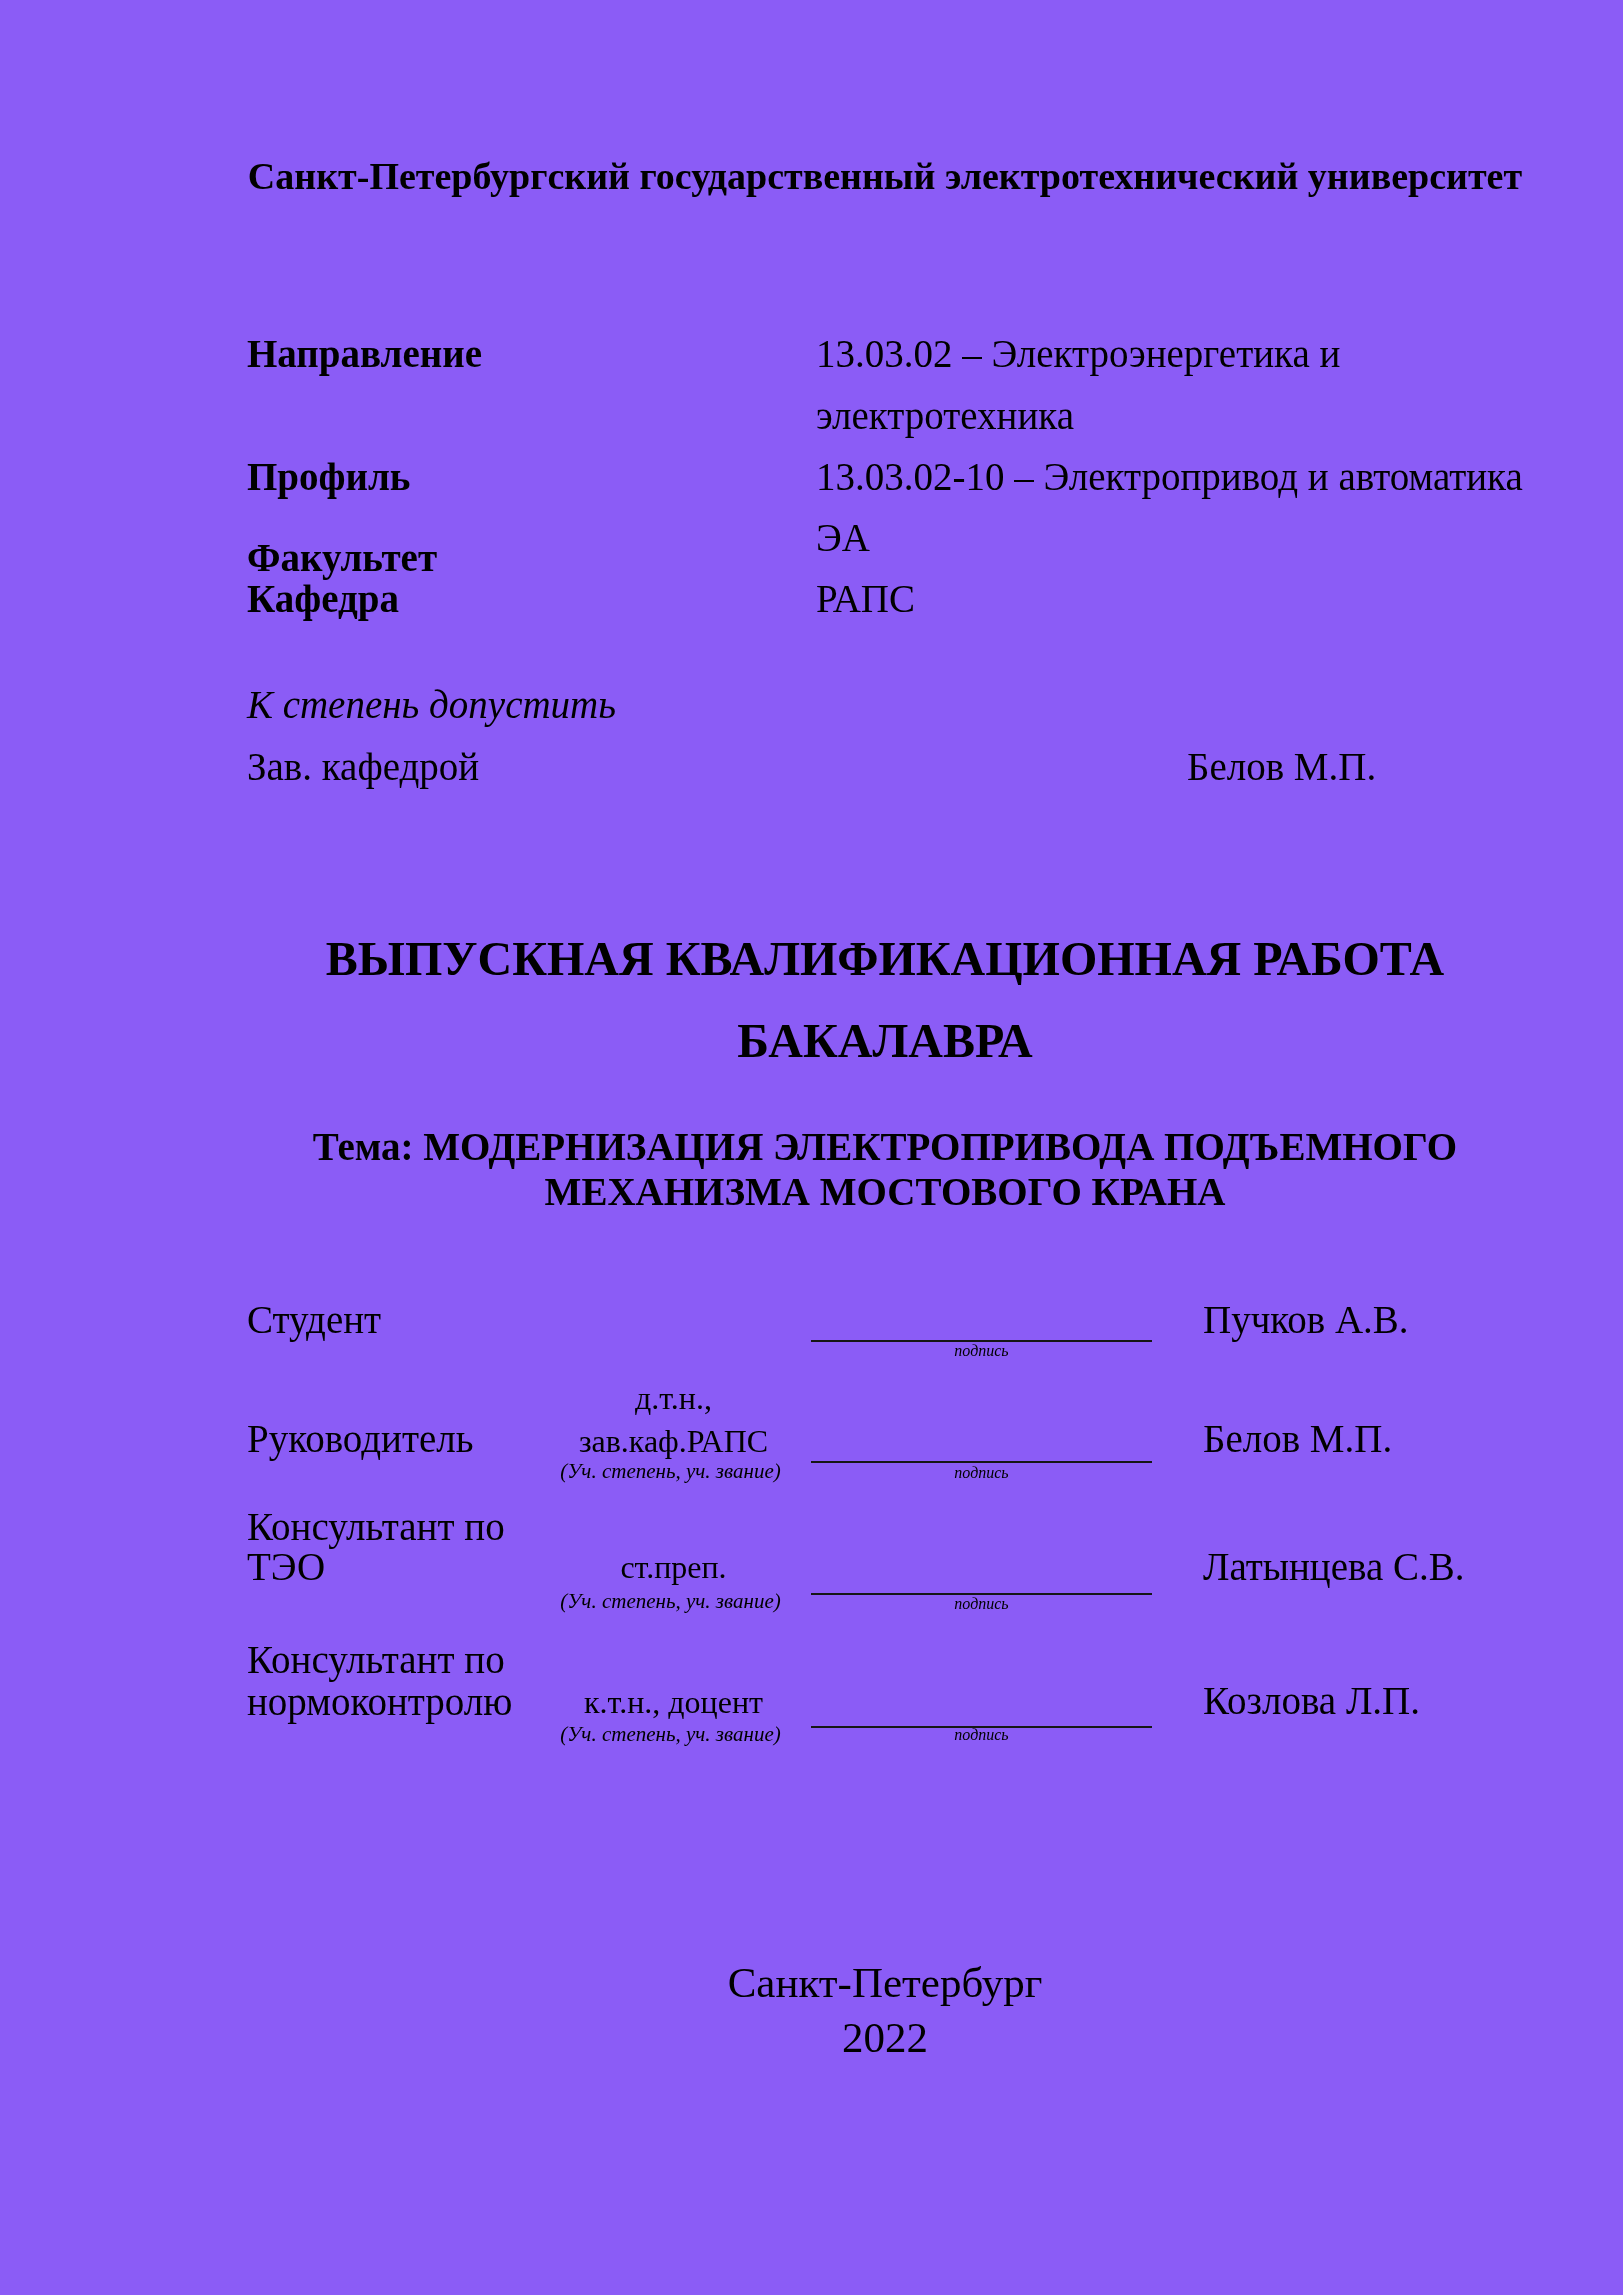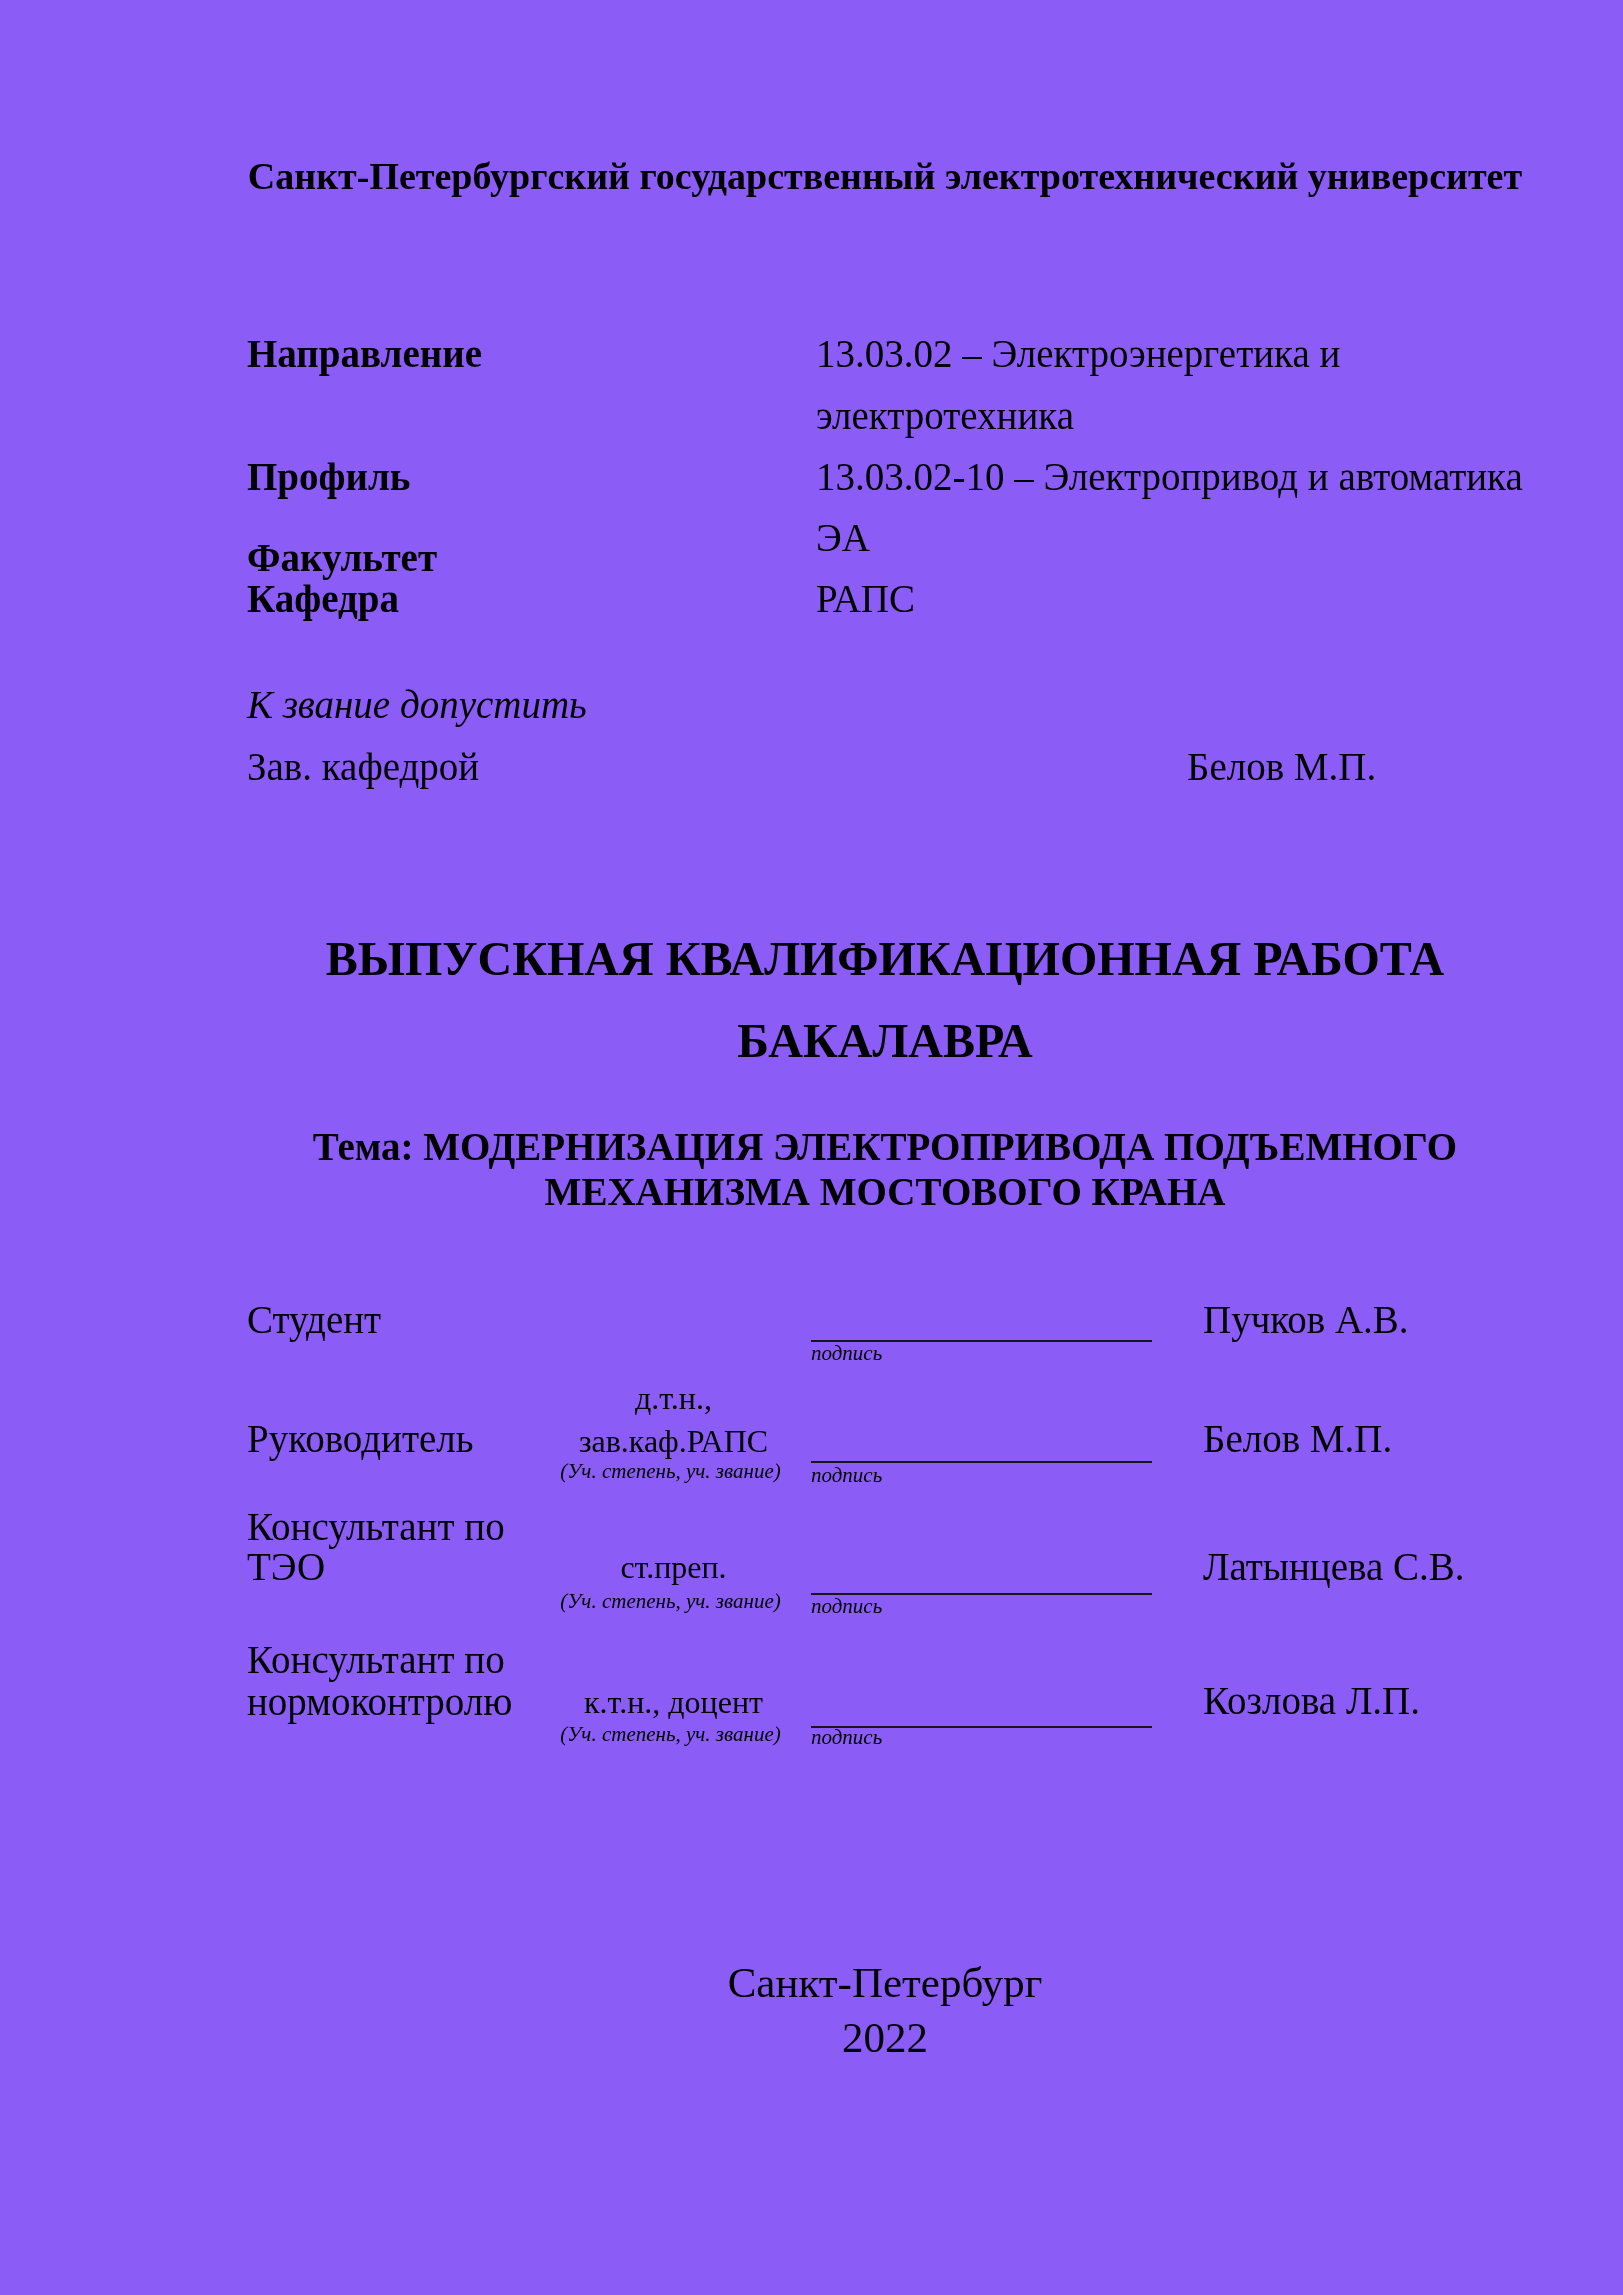--- a/index.html
+++ b/index.html
@@ -61,21 +61,22 @@
   .sig-line {
     position: absolute;
     left: 811px;
     width: 341px;
     height: 0;
     border-top: 2.4px solid #161616;
   }
   .sig-caption {
     left: 811px;
     width: 341px;
-    font-size: 21px;
+    text-align: center;
+    font-size: 16px;
     font-style: italic;
   }
   .footer {
     top: 1955px;
     font-size: 43px;
     line-height: 55px;
   }
 </style>
 </head>
 <body>
@@ -95,21 +96,21 @@
     <div class="abs val" style="top:457px">13.03.02-10 – Электропривод и автоматика</div>
 
     <div class="abs lbl" style="top:538px">Факультет</div>
     <div class="abs val" style="top:518px">ЭА</div>
 
     <div class="abs lbl" style="top:579px">Кафедра</div>
     <div class="abs val" style="top:579px">РАПС</div>
   </div>
 
   <div>
-    <div class="abs body-txt italic" style="top:685px; left:247px">К звание допустить</div>
+    <div class="abs body-txt italic" style="top:685px; left:247px">К степень допустить</div>
     <div class="abs body-txt" style="top:747px; left:247px">Зав. кафедрой</div>
     <div class="abs body-txt" style="top:747px; left:1187px">Белов М.П.</div>
   </div>
 
   <div class="center-col work-title">
     <div>ВЫПУСКНАЯ КВАЛИФИКАЦИОННАЯ РАБОТА</div>
     <div>БАКАЛАВРА</div>
   </div>
 
   <div class="center-col theme">

